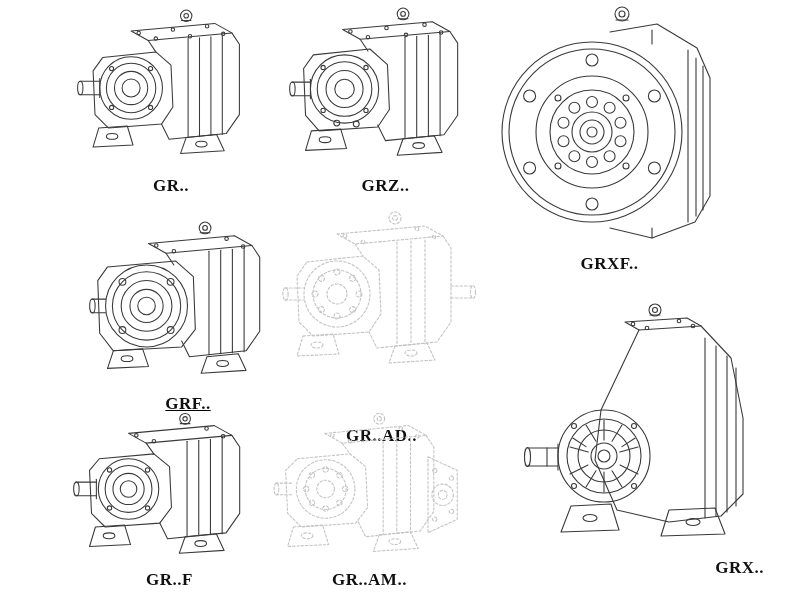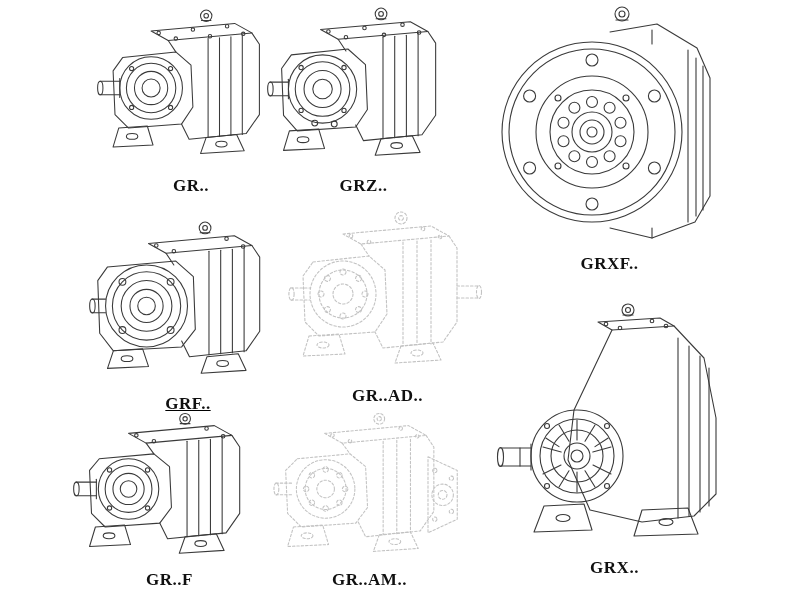--- a/index.html
+++ b/index.html
@@ -28,21 +28,21 @@
   }
   .dark{stroke:#3a3a3a;}
   .light{stroke:#c3c3c3;stroke-dasharray:2.5 2;}
   g.draw{fill:none;stroke-width:1.1;stroke-linejoin:round;stroke-linecap:round;}
 </style>
 </head>
 <body>
 
 <div class="canvas">
 
-  <div class="fig" style="left:96px;top:2px;">
+  <div class="fig" style="left:76px;top:2px;">
     <svg width="190" height="172" viewBox="0 0 200 172">
       <g class="draw dark">
 
         <circle cx="116" cy="10" r="6"></circle>
           <circle cx="116" cy="10" r="2.4"></circle>
         <line x1="111" y1="15" x2="121" y2="15"></line>
 
         <polygon points="58,26 146,18 164,28 76,36"></polygon>
         <circle cx="66" cy="28" r="1.8"></circle>
           <circle cx="138" cy="21" r="1.8"></circle>
@@ -75,21 +75,21 @@
 
         <polygon points="24,128 54,126 60,146 18,148"></polygon>
         <ellipse cx="38" cy="137" rx="6" ry="3"></ellipse>
         <polygon points="116,138 148,135 156,152 110,155"></polygon>
         <ellipse cx="132" cy="145" rx="6" ry="3"></ellipse>
       </g>
     </svg>
     <span class="fig-label">GR..</span>
   </div>
 
-  <div class="fig" style="left:266px;top:2px;">
+  <div class="fig" style="left:288px;top:2px;">
     <svg width="195" height="172" viewBox="0 0 200 172">
       <g class="draw dark">
         <circle cx="118" cy="10" r="6"></circle>
           <circle cx="118" cy="10" r="2.4"></circle>
         <line x1="113" y1="15" x2="123" y2="15"></line>
         <polygon points="56,26 148,18 166,28 74,36"></polygon>
         <circle cx="64" cy="28" r="1.8"></circle>
           <circle cx="140" cy="21" r="1.8"></circle>
         <circle cx="157" cy="29" r="1.8"></circle>
           <circle cx="82" cy="34" r="1.8"></circle>
@@ -208,21 +208,21 @@
         <ellipse cx="4.5" cy="90" rx="2.8" ry="7.2"></ellipse>
         <polygon points="26,136 56,134 62,152 20,154"></polygon>
         <ellipse cx="40" cy="144" rx="6" ry="3"></ellipse>
         <polygon points="122,142 154,139 162,156 116,159"></polygon>
         <ellipse cx="138" cy="149" rx="6" ry="3"></ellipse>
       </g>
     </svg>
     <span class="fig-label">GRF..</span>
   </div>
 
-  <div class="fig" style="left:285px;top:208px;">
+  <div class="fig" style="left:279px;top:208px;gap:40px;">
     <svg width="205" height="176" viewBox="0 0 205 176">
       <g class="draw light">
         <circle cx="116" cy="10" r="6"></circle>
           <circle cx="116" cy="10" r="2.4"></circle>
         <polygon points="58,26 146,18 164,28 76,36"></polygon>
         <circle cx="66" cy="28" r="1.8"></circle>
           <circle cx="138" cy="21" r="1.8"></circle>
         <circle cx="155" cy="29" r="1.8"></circle>
           <circle cx="84" cy="34" r="1.8"></circle>
         <polyline points="164,28 172,40 172,114 158,134 98,140 90,124"></polyline>
@@ -251,21 +251,21 @@
         <ellipse cx="194" cy="84" rx="2.5" ry="6.5"></ellipse>
         <polygon points="24,128 54,126 60,146 18,148"></polygon>
         <ellipse cx="38" cy="137" rx="6" ry="3"></ellipse>
         <polygon points="116,138 148,135 156,152 110,155"></polygon>
         <ellipse cx="132" cy="145" rx="6" ry="3"></ellipse>
       </g>
     </svg>
     <span class="fig-label">GR..AD..</span>
   </div>
 
-  <div class="fig" style="left:492px;top:298px;">
+  <div class="fig" style="left:519px;top:298px;align-items:flex-end;">
     <svg width="245" height="258" viewBox="0 0 245 258">
       <g class="draw dark">
 
         <circle cx="136" cy="12" r="6"></circle>
           <circle cx="136" cy="12" r="2.5"></circle>
         <line x1="131" y1="17" x2="141" y2="17"></line>
 
         <polygon points="106,24 168,20 182,28 120,32"></polygon>
         <circle cx="114" cy="26" r="1.8"></circle>
           <circle cx="160" cy="23" r="1.8"></circle>

